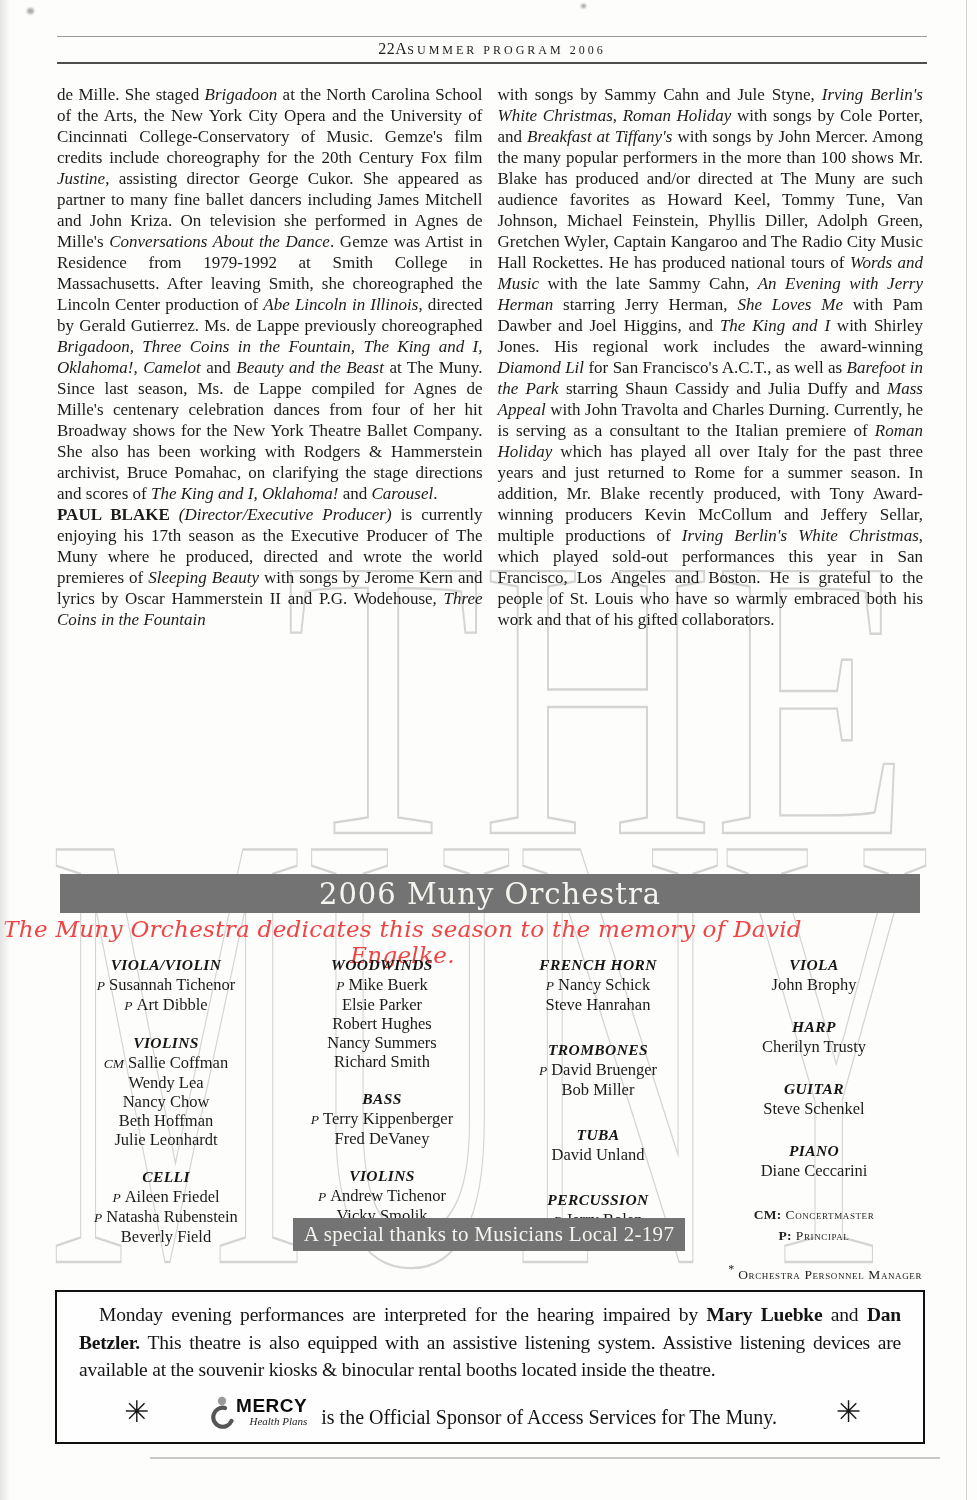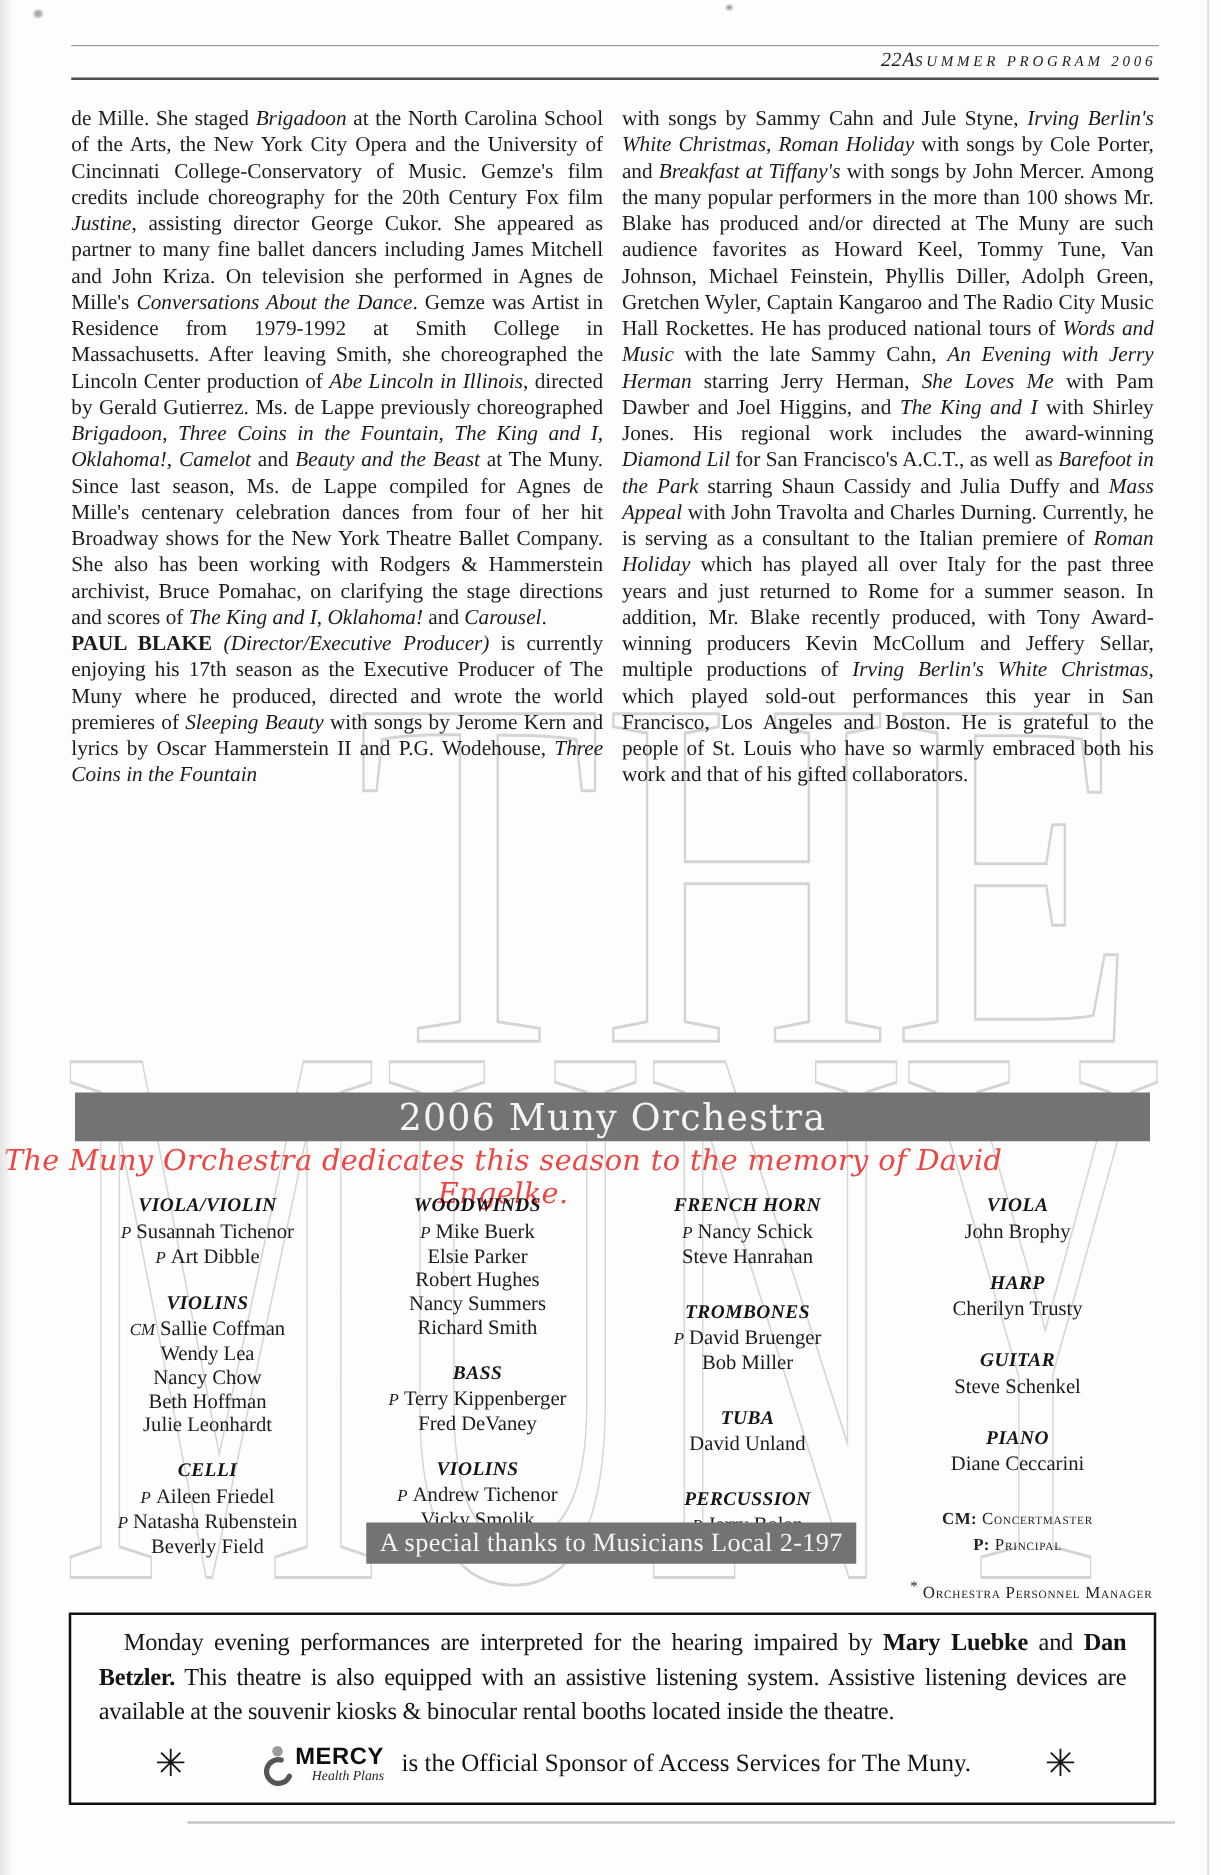--- a/index.html
+++ b/index.html
@@ -20,21 +20,21 @@
     background:linear-gradient(to right,#dededb,rgba(255,255,255,0));opacity:.8;}
   .edge-right{position:absolute;z-index:3;top:0;left:966px;width:1px;height:1500px;background:#d2d2d0;}
   .scan-bottom{position:absolute;z-index:3;top:1457px;left:150px;width:790px;height:2px;background:#c8c8c6;}
   .speck1{position:absolute;z-index:3;top:8px;left:27px;width:7px;height:6px;background:#aaa;border-radius:50%;filter:blur(1px);}
   .speck2{position:absolute;z-index:3;top:4px;left:581px;width:5px;height:4px;background:#999;border-radius:50%;filter:blur(1px);}
 
   
   .hdr{
     position:absolute;z-index:1;top:36px;left:57px;width:866px;
     border-top:1px solid #9a9a9a;border-bottom:2px solid #4e4e4e;
-    padding:3px 2px 4px 2px;display:flex;justify-content:flex-end;align-items:baseline;font-style:italic;
+    padding:3px 2px 4px 2px;display:flex;justify-content:center;align-items:baseline;
   }
   .hdr .pageno{font-size:16px;letter-spacing:.5px;}
   .hdr .title{font-size:12px;letter-spacing:3px;font-weight:500;}
 
   
   .columns{
     position:absolute;z-index:1;top:84px;left:57px;width:866px;height:775px;
     display:flex;gap:15px;overflow:hidden;
   }
   .col{flex:1 1 0;}
@@ -91,21 +91,21 @@
   }
   .access-text{
     margin:0;font-size:19.5px;line-height:27.5px;text-align:justify;text-indent:20px;
     color:#141414;letter-spacing:-0.2px;
   }
   .sponsor-row{
     margin-top:6px;display:flex;align-items:center;justify-content:space-between;
     padding:0 40px 0 45px;height:44px;
   }
   .star{font-family:"DejaVu Sans",sans-serif;font-size:30px;color:#161616;line-height:1;}
-  .sponsor-mid{display:flex;align-items:center;gap:14px;}
+  .sponsor-mid{display:flex;align-items:flex-end;gap:14px;}
   .mercy{display:flex;align-items:center;gap:2px;}
   .mercy-txt{display:flex;flex-direction:column;align-items:flex-end;line-height:1;}
   .mercy-name{font-family:"Liberation Sans",sans-serif;font-weight:bold;font-size:19px;letter-spacing:.5px;color:#0d0d0d;}
   .mercy-sub{font-style:italic;font-size:11px;color:#222;margin-top:1px;}
   .sponsor-text{font-size:20px;color:#141414;}
 </style>
 </head>
 <body>
 
 <div class="page">

